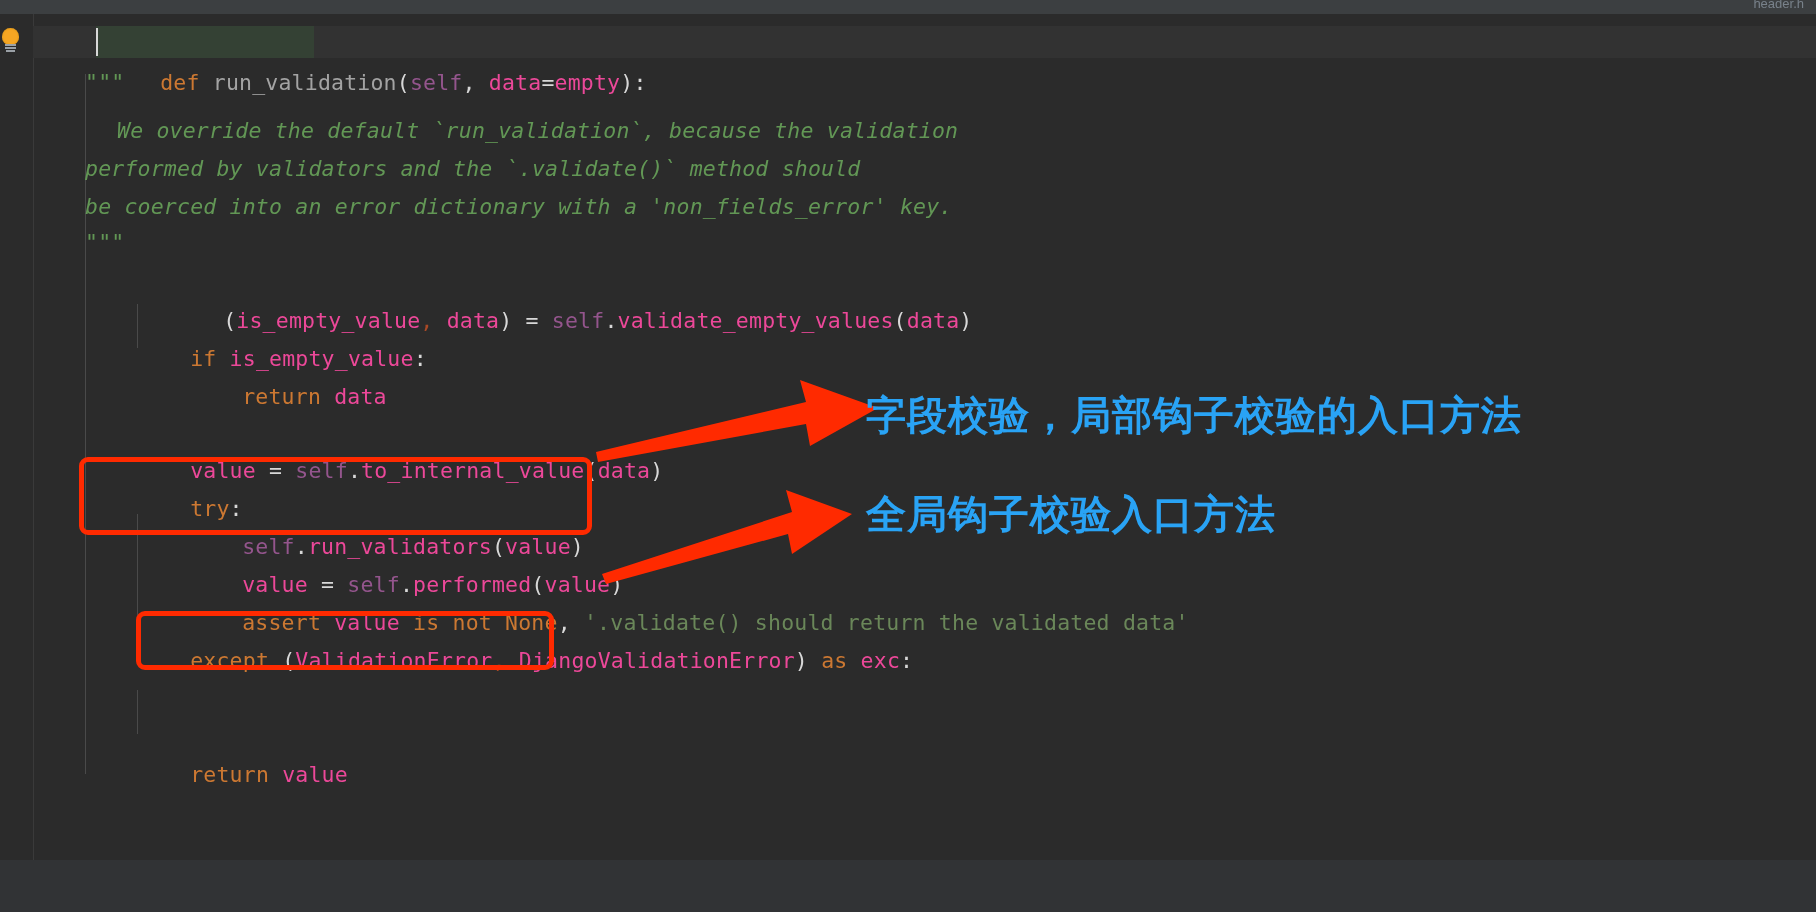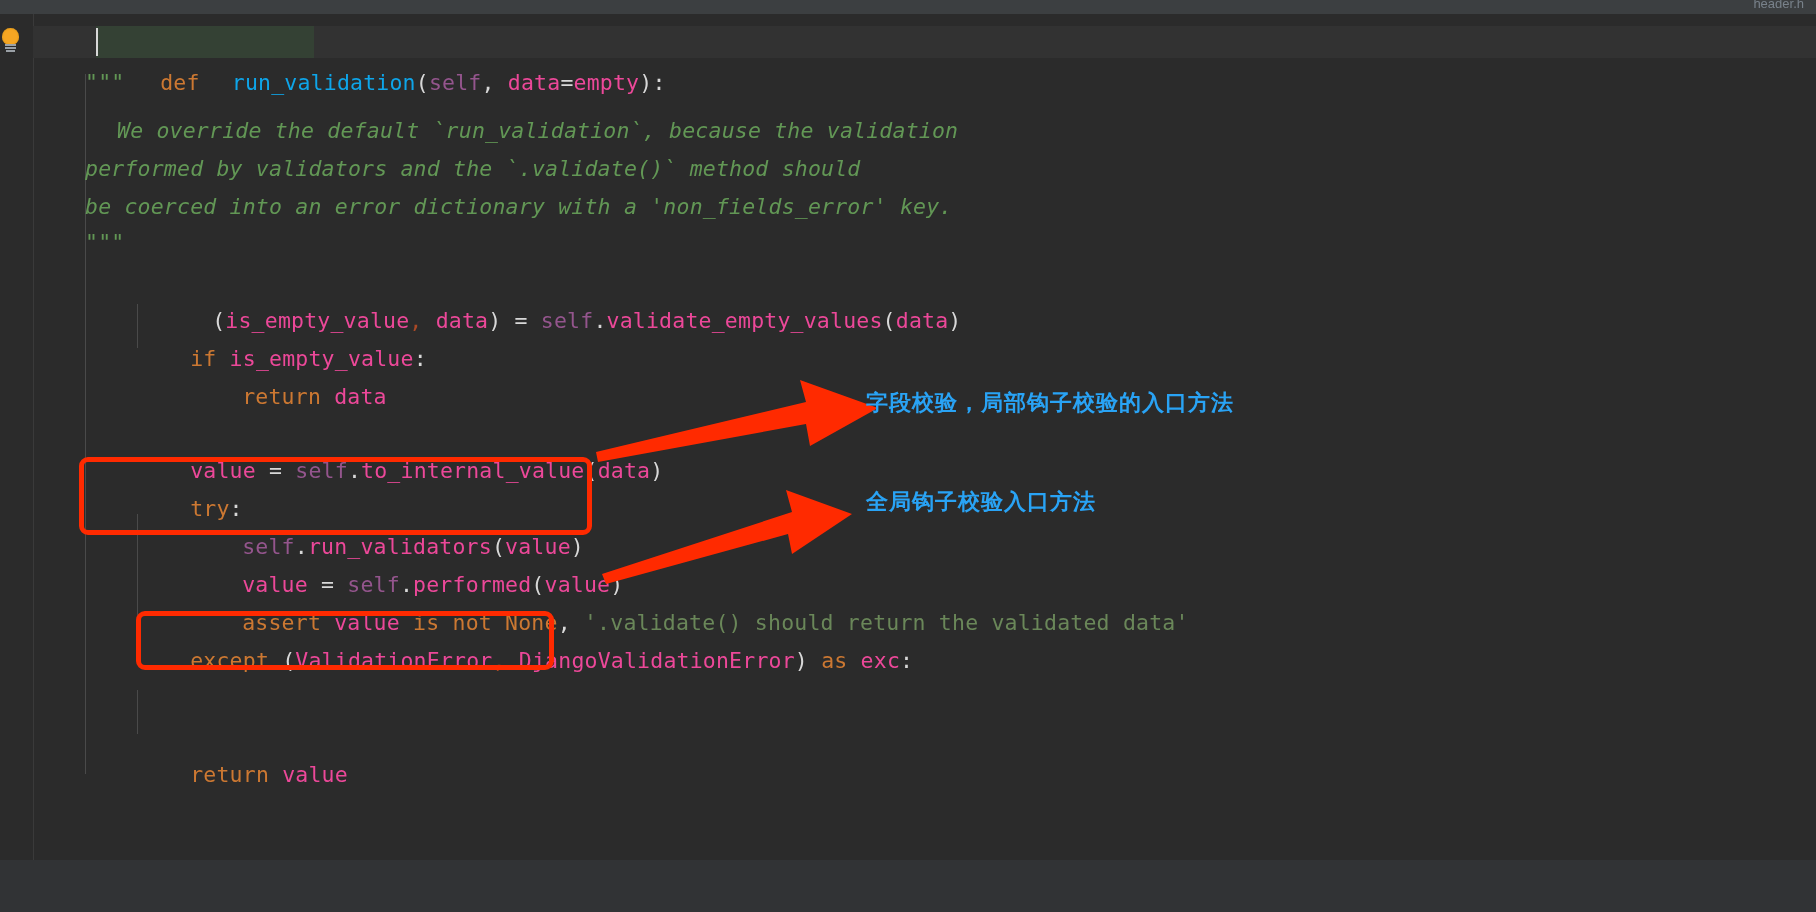--- a/index.html
+++ b/index.html
@@ -47,21 +47,21 @@
     font-size:21.5px;line-height:38px;letter-spacing:.2px;
     white-space:pre;color:#a9b7c6;
   }
   .ln{position:absolute;left:0;height:38px;white-space:pre;}
 
   
   .guide{position:absolute;width:1px;background:#4a4a4a;}
 
   
   .kw{color:#cc7832;}
-  .fn{color:#0ea5e9;margin-left:19px;}
+  .fn{color:#a3a3a3;}
   .self{color:#94558d;}
   .pln{color:#d8d8d8;}
   .doc{color:#629755;font-style:italic;}
   .str{color:#6a8759;}
   .kwarg{color:#aa4926;}
   .id{color:#ec4899;}
 
   
   .redbox{
     position:absolute;border:5px solid #ff2a00;border-radius:9px;
@@ -70,21 +70,21 @@
   #redbox-1{left:79px;top:443px;width:513px;height:78px;}
   #redbox-2{left:136px;top:597px;width:418px;height:59px;}
 
   
   .arrow{position:absolute;}
 
   
   .cn{
     position:absolute;white-space:nowrap;
     font-family:"DejaVu Sans","Liberation Sans",sans-serif;
-    font-size:22px;font-weight:700;color:#29a3f5;
+    font-size:40px;font-weight:700;color:#29a3f5;
     letter-spacing:1px;
   }
   #cn-1{left:866px;top:374px;}
   #cn-2{left:866px;top:473px;}
 
   
   .footer{position:absolute;left:0;top:860px;width:1816px;height:52px;background:#313335;}
 </style>
 </head>
 <body>
@@ -128,21 +128,21 @@
       
       <div class="ln doc" style="left:52px;top:98px;padding-left:32px;">We override the default `run_validation`, because the validation</div>
       
       <div class="ln doc" style="left:52px;top:136px;">performed by validators and the `.validate()` method should</div>
       
       <div class="ln doc" style="left:52px;top:174px;">be coerced into an error dictionary with a 'non_fields_error' key.</div>
       
       <div class="ln doc" style="left:52px;top:210px;">"""</div>
 
       
-      <div class="ln" style="left:44px;top:250px;padding-left:30px;">
+      <div class="ln" style="left:55px;top:250px;padding-left:30px;">
         <span class="pln">(</span><span class="id">is_empty_value</span><span class="kwarg">,</span><span class="pln"> </span><span class="id">data</span><span class="pln">) = </span><span class="self">self</span><span class="pln">.</span><span class="id">validate_empty_values</span><span class="pln">(</span><span class="id">data</span><span class="pln">)</span>
       </div>
 
       
       <div class="ln" style="left:52px;top:288px;">
         <span class="kw">if</span><span class="pln"> </span><span class="id">is_empty_value</span><span class="pln">:</span>
       </div>
 
       
       <div class="ln" style="left:104px;top:326px;">

